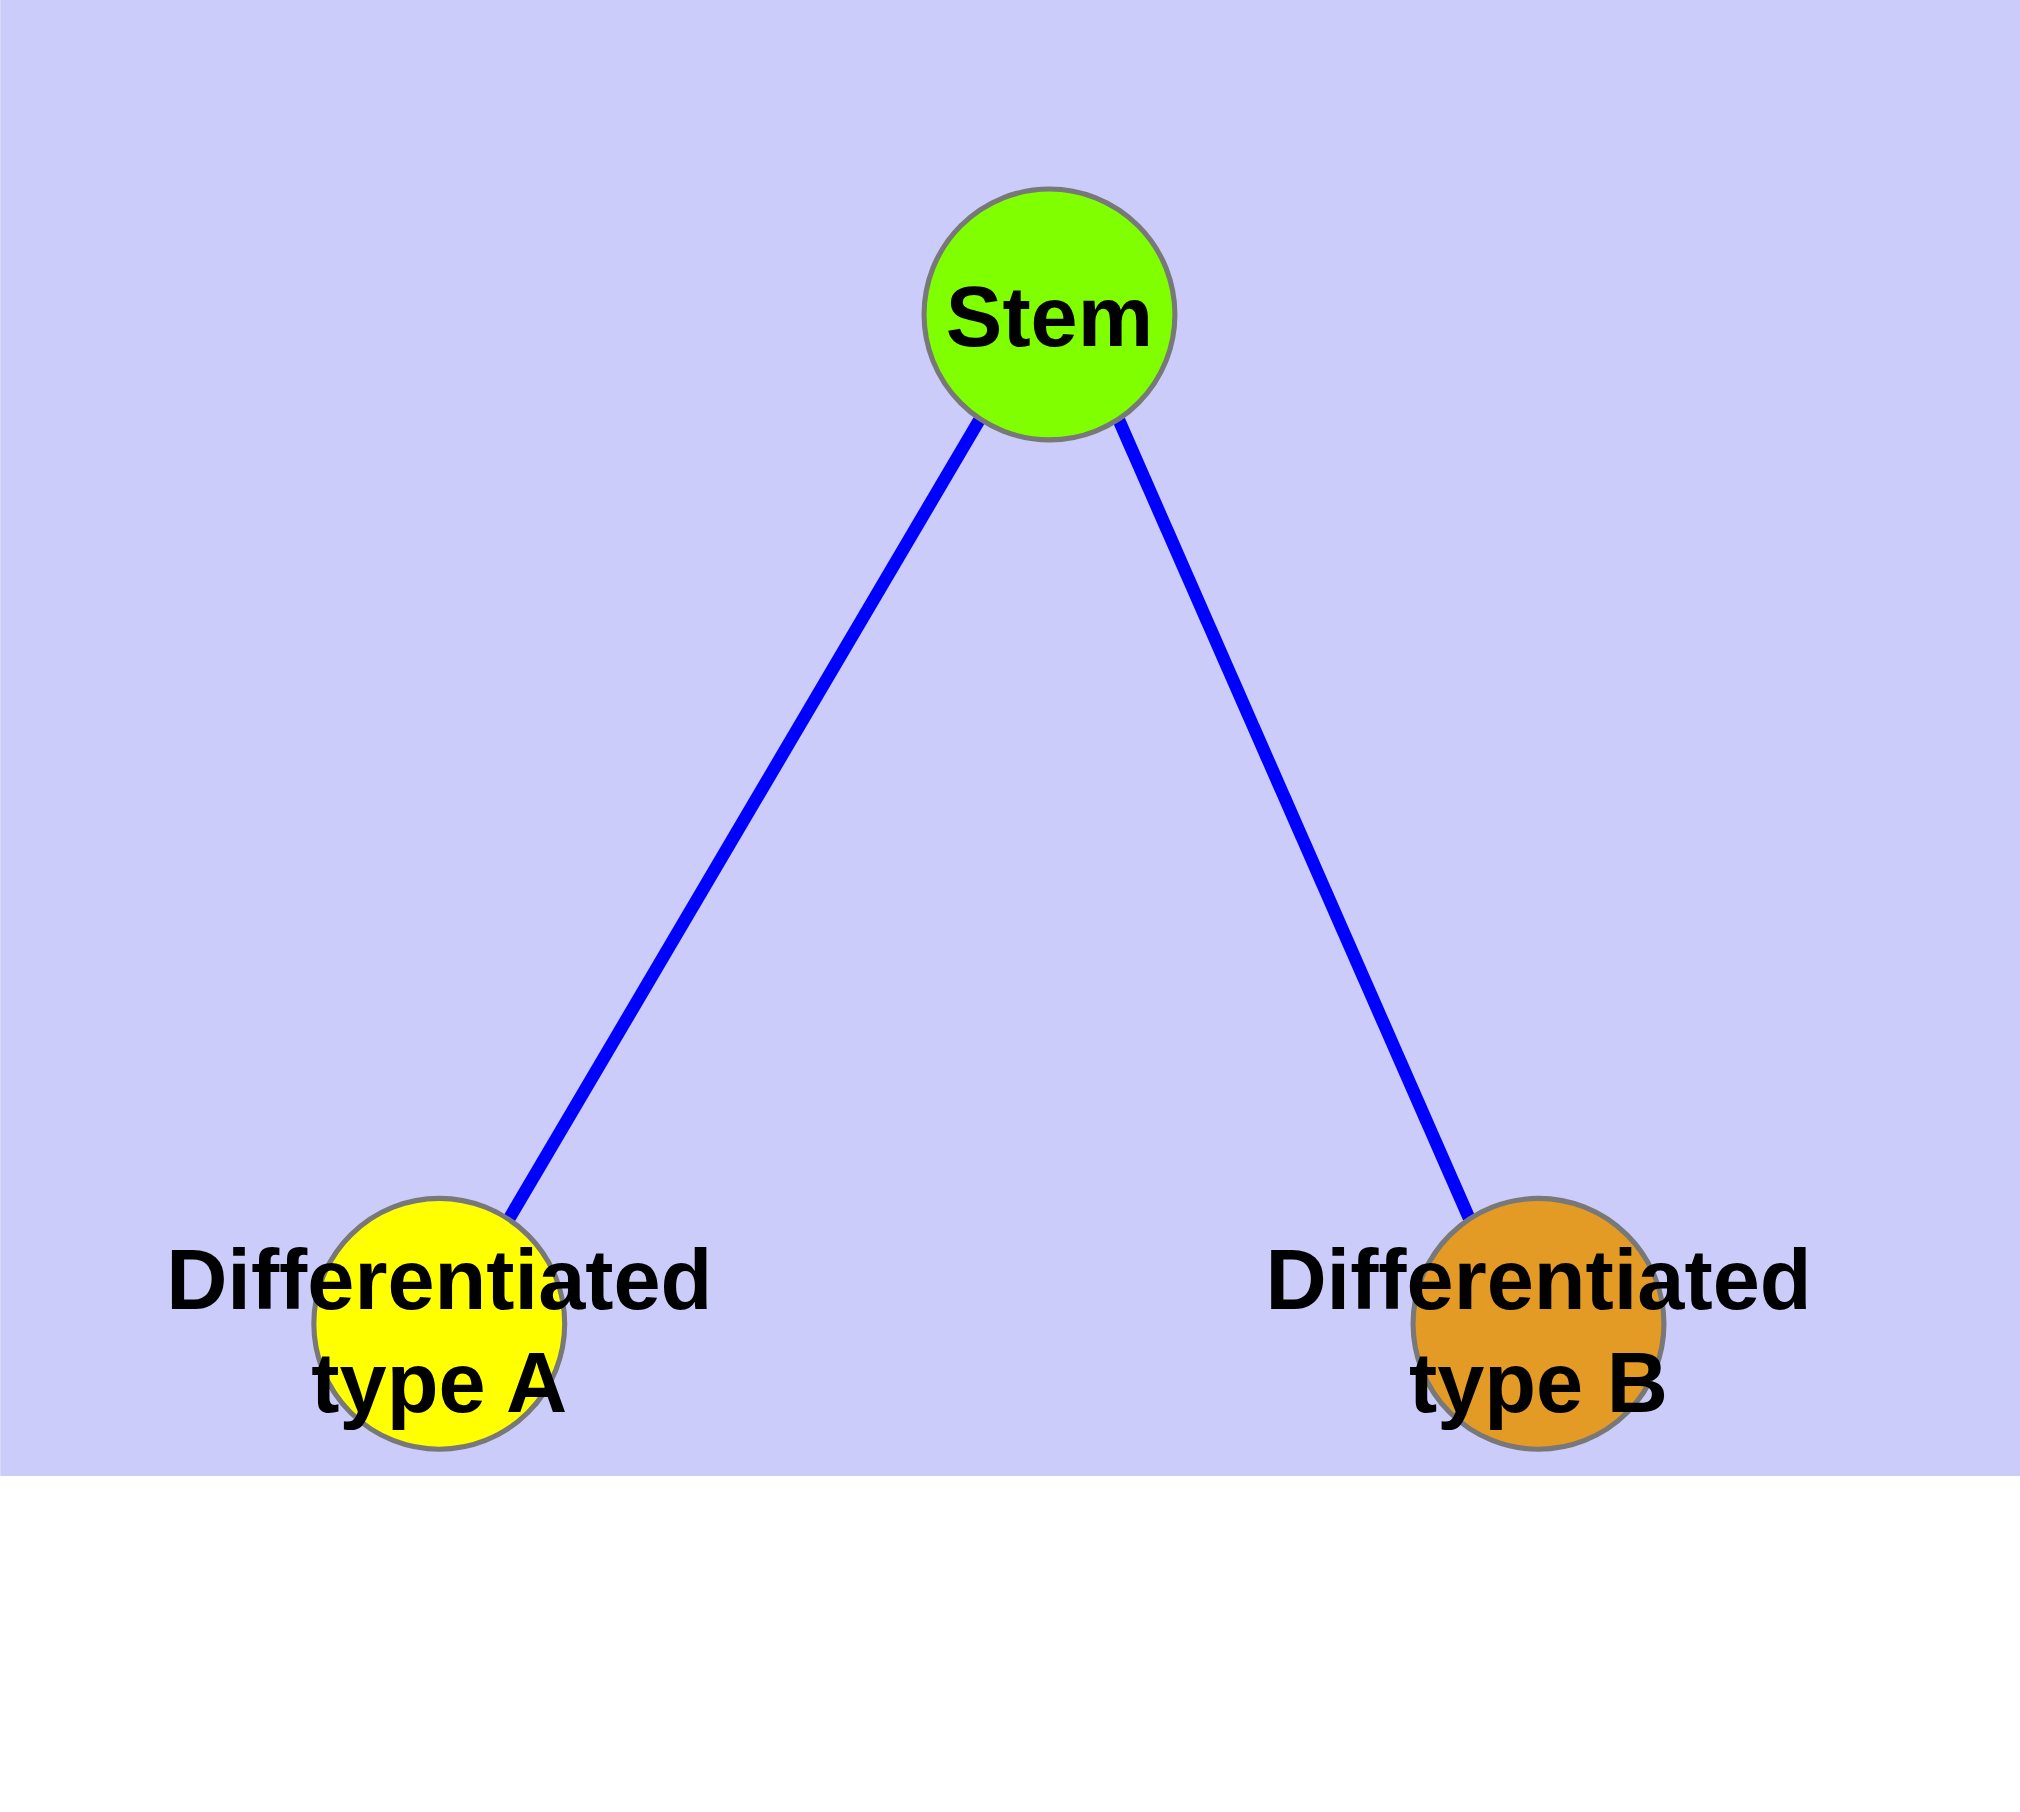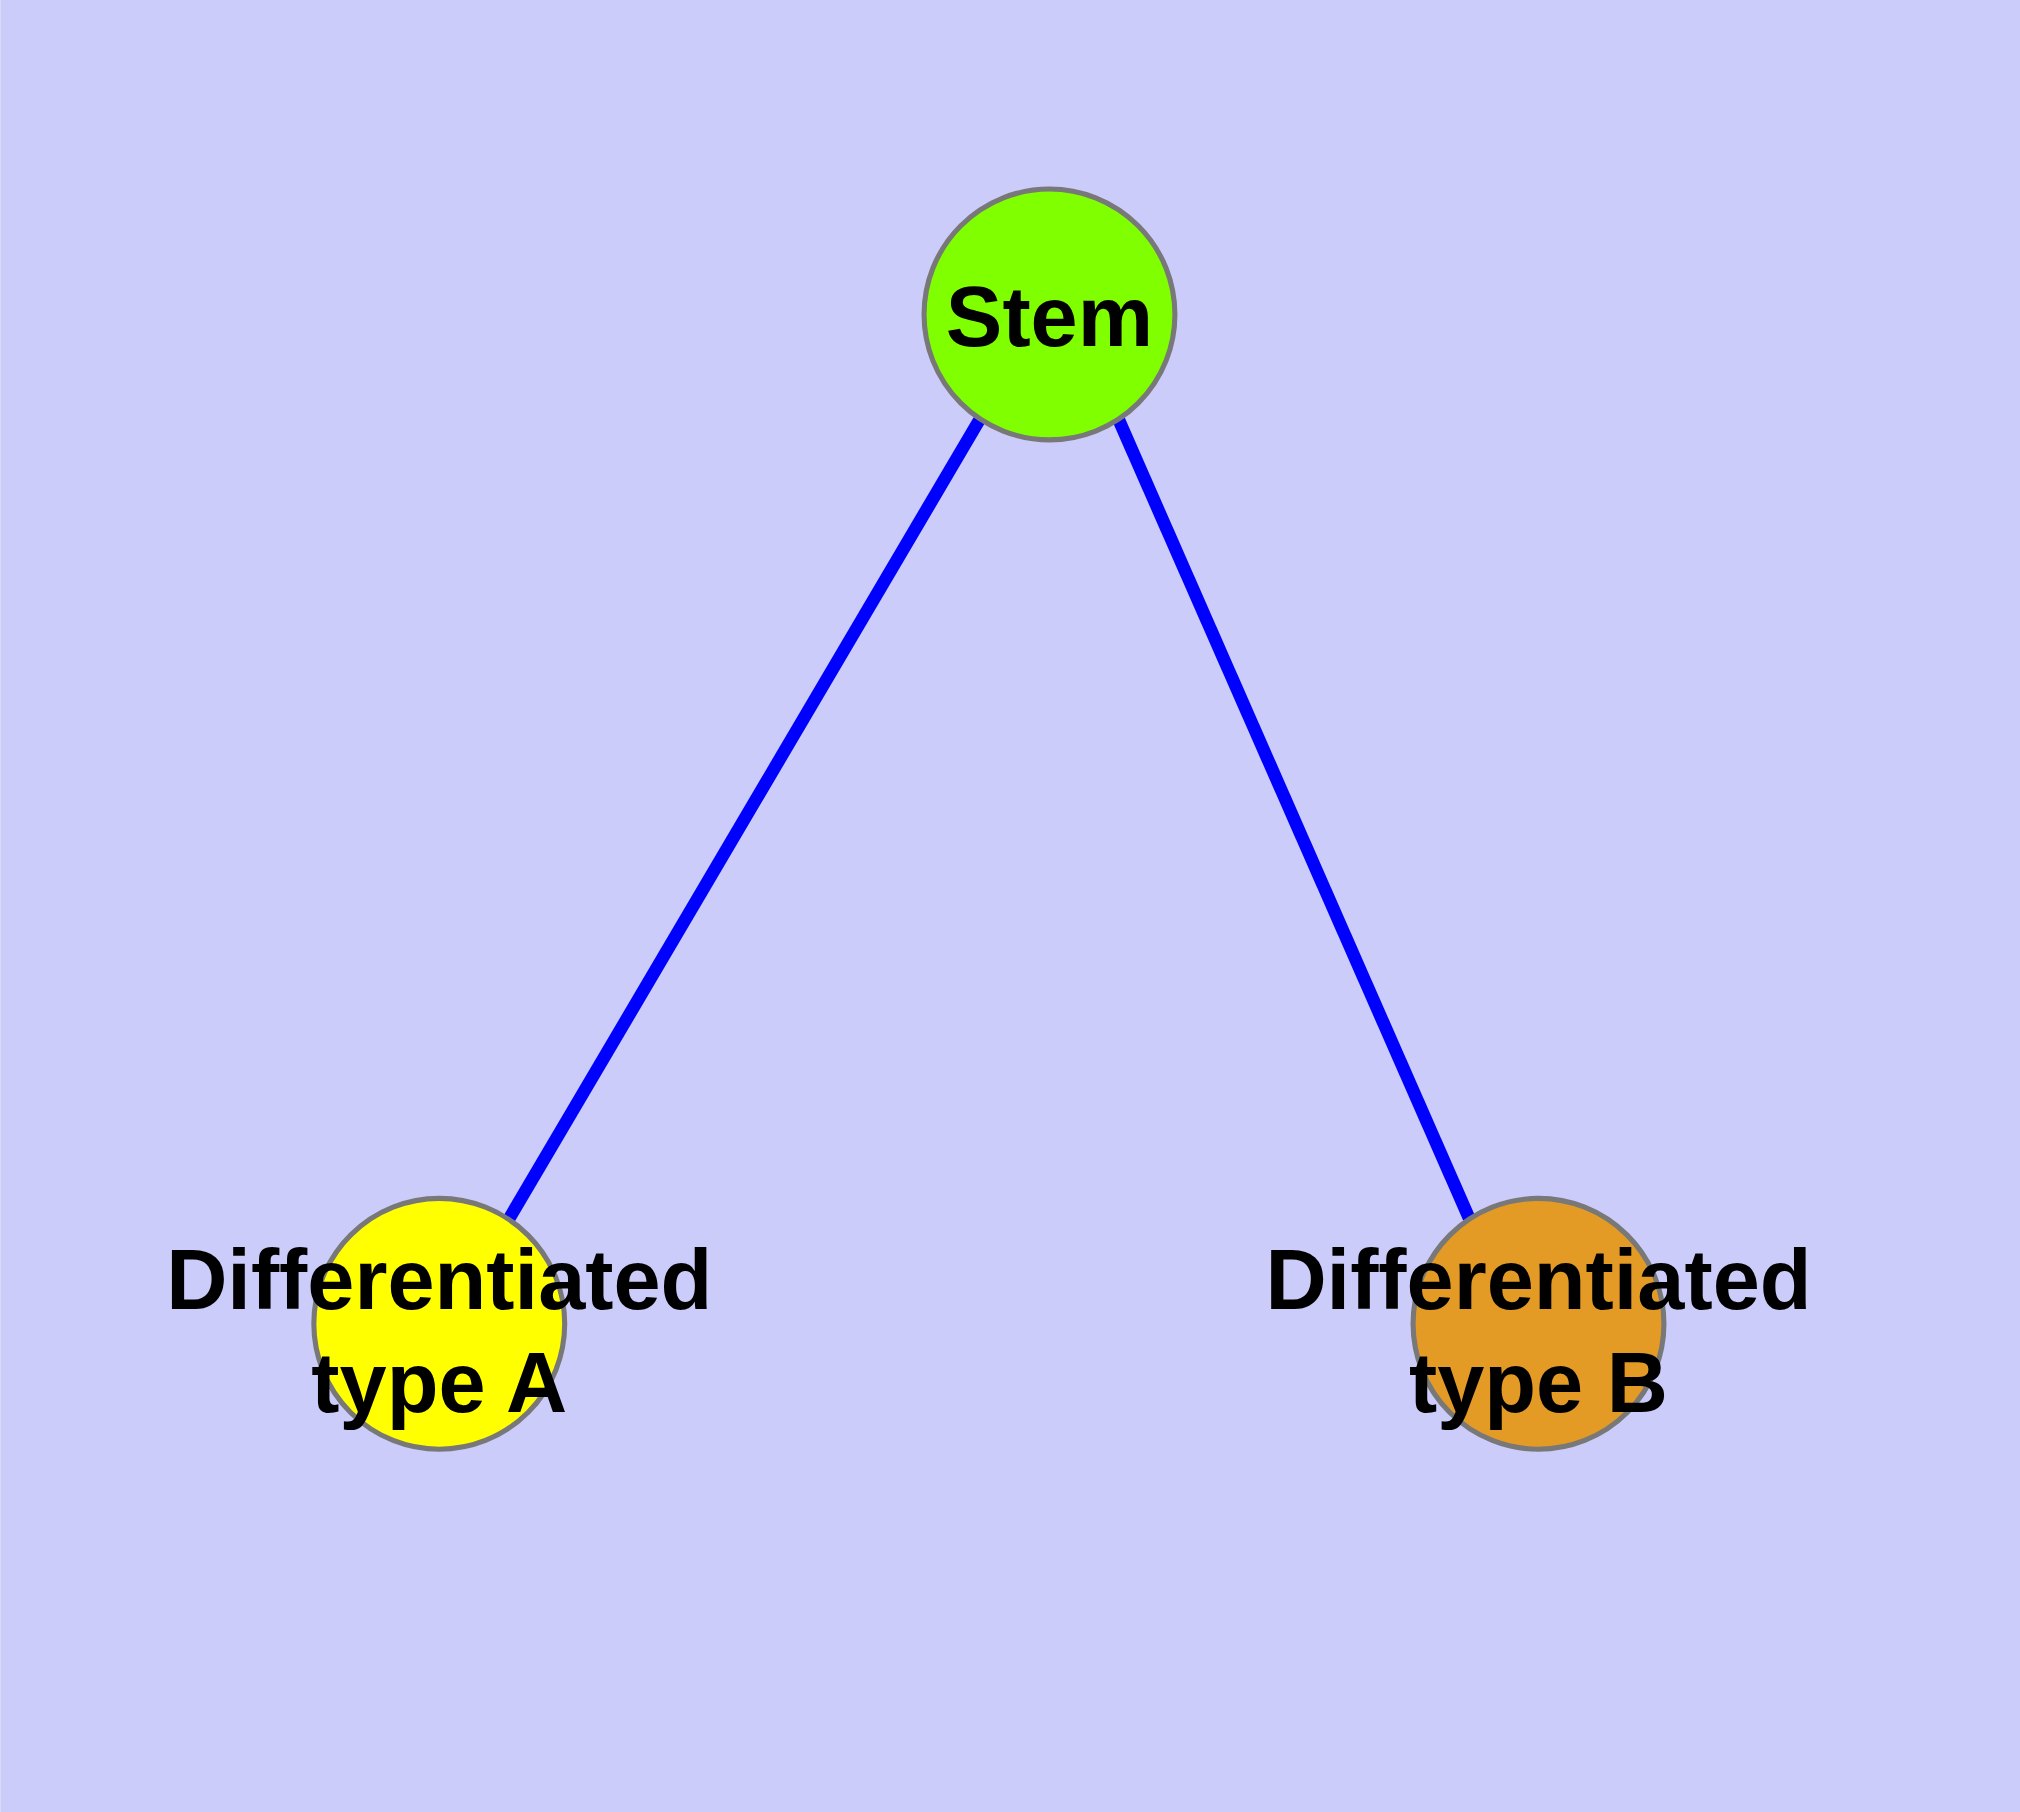--- a/index.html
+++ b/index.html
@@ -4,21 +4,21 @@
 <title>Cell differentiation graph</title>
 <style>
   html, body {
     margin: 0;
     padding: 0;
     background: #ffffff;
   }
   #canvas {
     position: relative;
     width: 2021px;
-    height: 1812px;
+    height: 1476px;
     overflow: hidden;
     font-family: "Liberation Sans", sans-serif;
   }
   #graph-svg {
     position: absolute;
     left: 0;
     top: 0;
     width: 2021px;
     height: 1812px;
     display: block;

